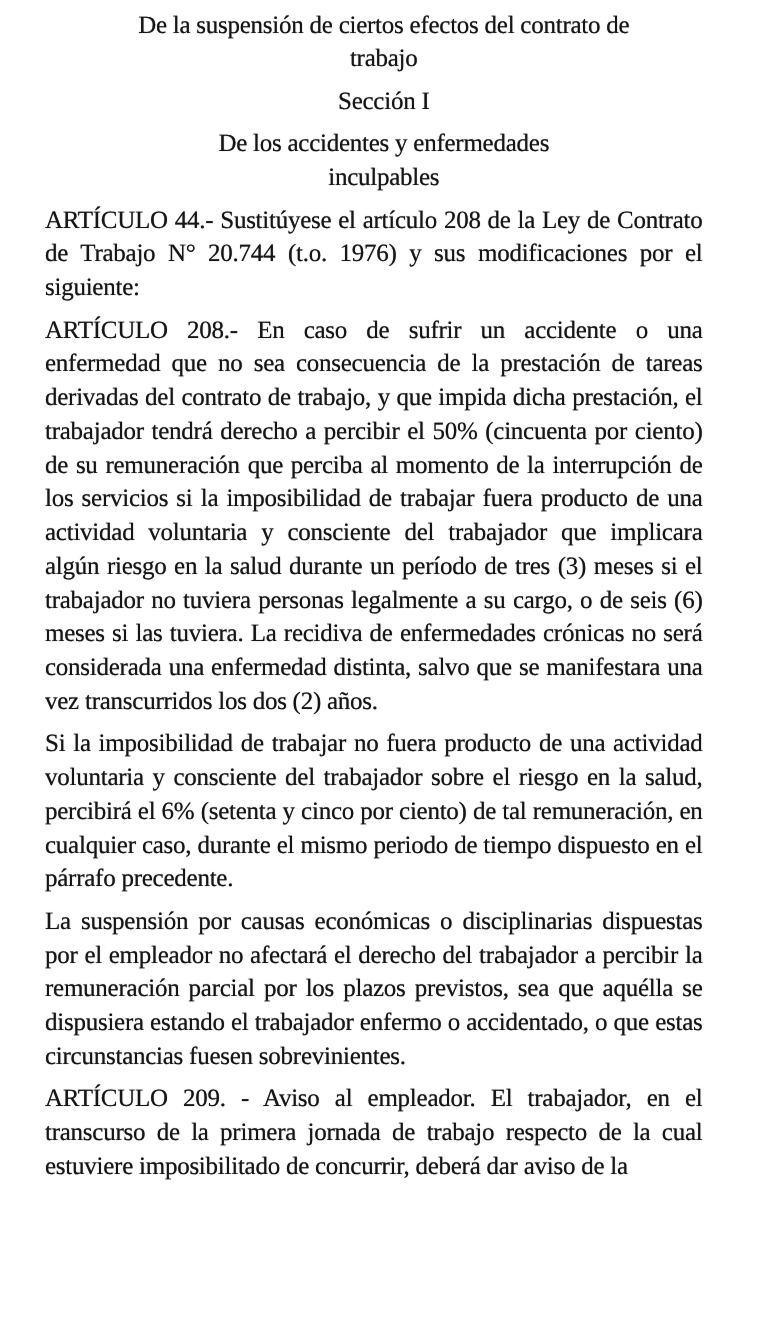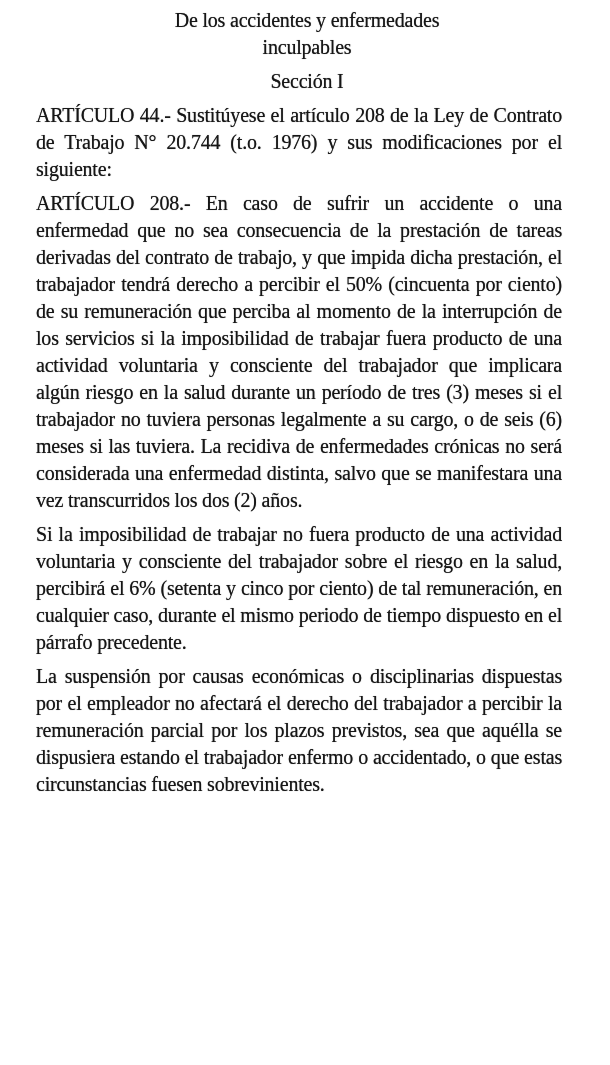--- a/index.html
+++ b/index.html
@@ -36,28 +36,30 @@
     text-align: justify;
     text-align-last: left;
     hyphens: none;
   }
 </style>
 </head>
 <body>
 
 <div class="page">
 
+  <div class="heading chapter-title">De la suspensión de ciertos efectos del contrato de trabajo</div>
+
+  <div class="heading section-title">Sección I</div>
 
   <div class="heading subsection-title">De los accidentes y enfermedades inculpables</div>
-
-  <div class="heading section-title">Sección I</div>
 
   <p class="body-par">ARTÍCULO 44.- Sustitúyese el artículo 208 de la Ley de Contrato de Trabajo N° 20.744 (t.o. 1976) y sus modificaciones por el siguiente:</p>
 
   <p class="body-par">ARTÍCULO 208.- En caso de sufrir un accidente o una enfermedad que no sea consecuencia de la prestación de tareas derivadas del contrato de trabajo, y que impida dicha prestación, el trabajador tendrá derecho a percibir el 50% (cincuenta por ciento) de su remuneración que perciba al momento de la interrupción de los servicios si la imposibilidad de trabajar fuera producto de una actividad voluntaria y consciente del trabajador que implicara algún riesgo en la salud durante un período de tres (3) meses si el trabajador no tuviera personas legalmente a su cargo, o de seis (6) meses si las tuviera. La recidiva de enfermedades crónicas no será considerada una enfermedad distinta, salvo que se manifestara una vez transcurridos los dos (2) años.</p>
 
   <p class="body-par">Si la imposibilidad de trabajar no fuera producto de una actividad voluntaria y consciente del trabajador sobre el riesgo en la salud, percibirá el 6% (setenta y cinco por ciento) de tal remuneración, en cualquier caso, durante el mismo periodo de tiempo dispuesto en el párrafo precedente.</p>
 
   <p class="body-par">La suspensión por causas económicas o disciplinarias dispuestas por el empleador no afectará el derecho del trabajador a percibir la remuneración parcial por los plazos previstos, sea que aquélla se dispusiera estando el trabajador enfermo o accidentado, o que estas circunstancias fuesen sobrevinientes.</p>
 
 
+  <p class="body-par">ARTÍCULO 209. - Aviso al empleador. El trabajador, en el transcurso de la primera jornada de trabajo respecto de la cual estuviere imposibilitado de concurrir, deberá dar aviso de la</p>
 
 </div>
 
 </body></html>

